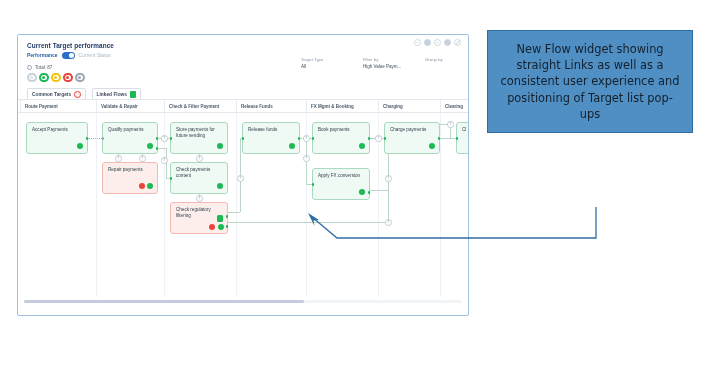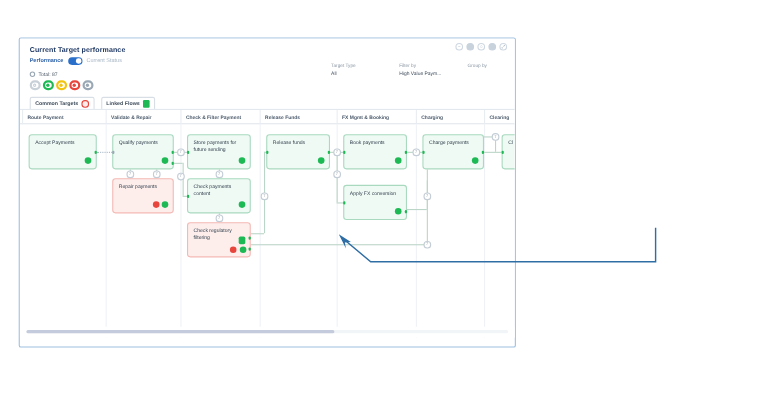--- a/index.html
+++ b/index.html
@@ -402,14 +402,17 @@
         </div>
       </div>
     </div>
   </div>
 
   <svg class="leader" style="left:300px; top:205px; width:400px; height:45px;" viewBox="0 0 400 45">
     <path d="M296 2 L296 33 L37 33 L12 12" fill="none" stroke="#2f6ea5" stroke-width="1.3"></path>
     <path d="M8 8 L19 15 L13.5 15.5 L14.5 21 Z" fill="#2f6ea5"></path>
   </svg>
 
+  <div class="callout">
+    <div class="callout-text">New Flow widget showing straight Links as well as a consistent user experience and positioning of Target list pop-ups</div>
+  </div>
 
 </div>
 
 </body></html>

